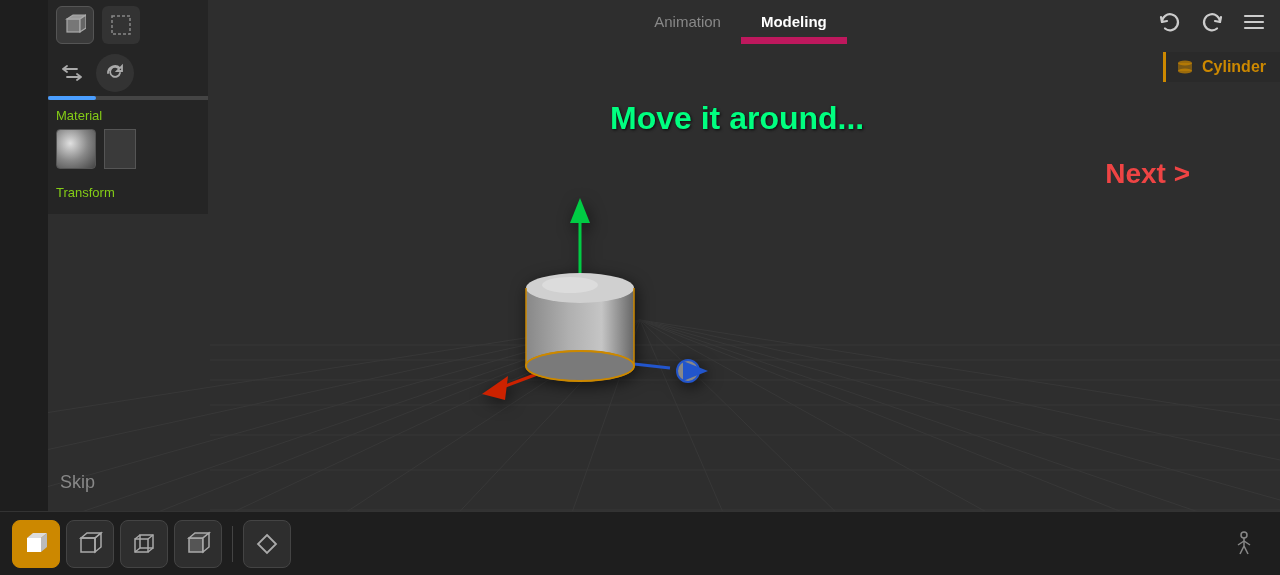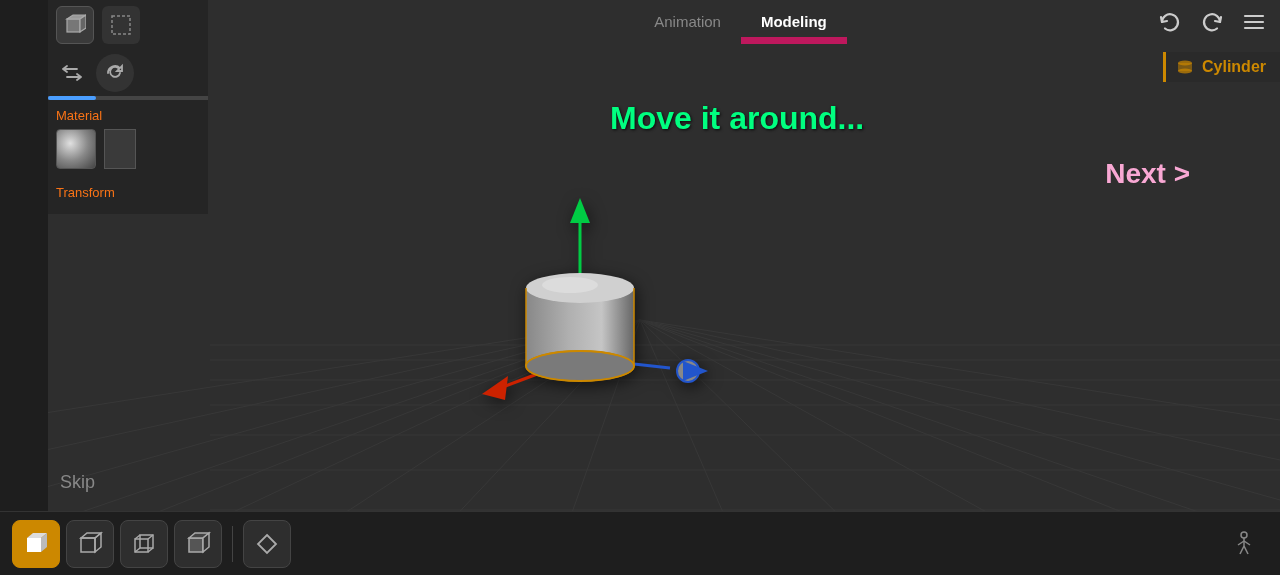--- a/index.html
+++ b/index.html
@@ -91,21 +91,21 @@
       font-size: 18px;
       cursor: pointer;
     }
 
     #material-section {
       padding: 8px;
       background: #252525;
     }
     .section-label {
       font-size: 13px;
-      color: #f97316;
+      color: #84cc16;
       margin-bottom: 6px;
     }
     .material-preview {
       width: 40px; height: 40px;
       background: radial-gradient(circle at 35% 35%, #e0e0e0, #888, #444);
       border-radius: 4px;
       border: 1px solid #555;
       display: inline-block;
     }
     .material-slot {
@@ -200,21 +200,21 @@
       font-family: 'Comic Sans MS', cursive, sans-serif;
       z-index: 20;
       white-space: nowrap;
       text-shadow: 1px 1px 3px rgba(0,0,0,0.8);
     }
 
     
     #next-btn {
       position: absolute;
       top: 158px; right: 90px;
-      color: #f9a8d4;
+      color: #ef4444;
       font-size: 28px;
       font-weight: bold;
       cursor: pointer;
       z-index: 20;
       display: flex;
       align-items: center;
       gap: 4px;
     }
 
     

